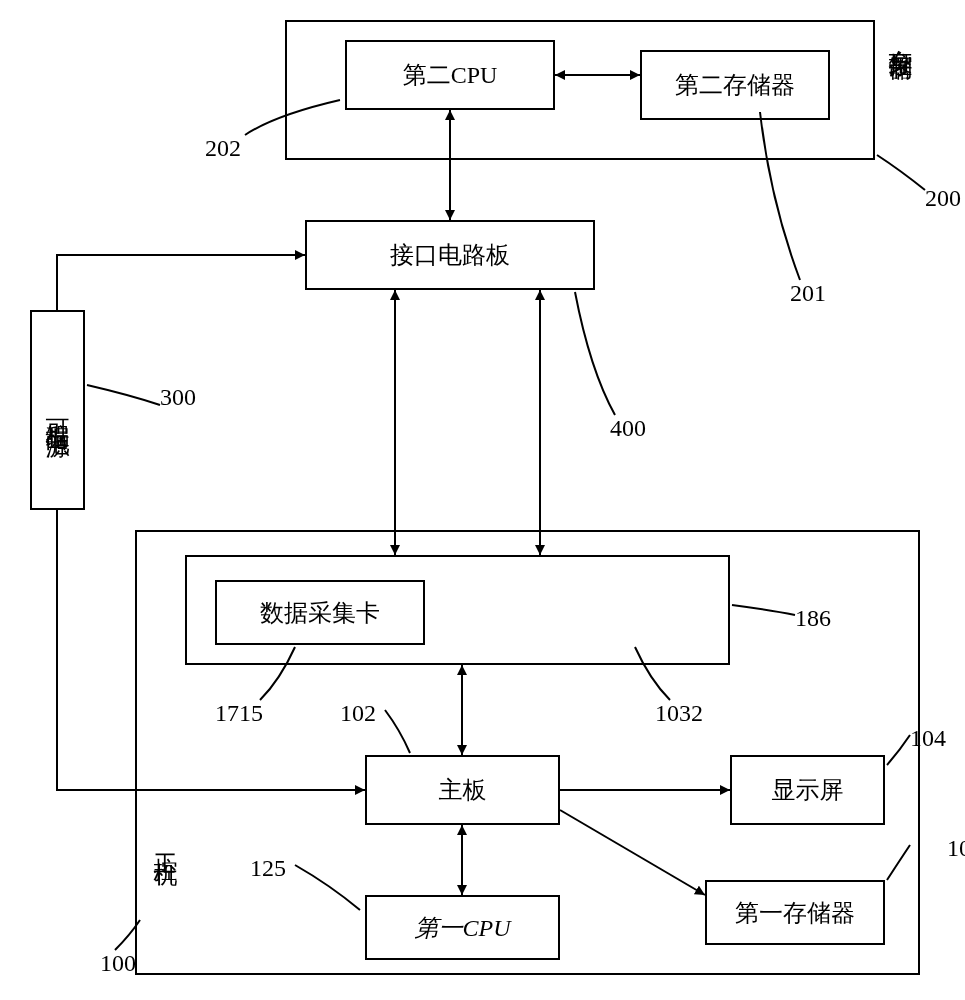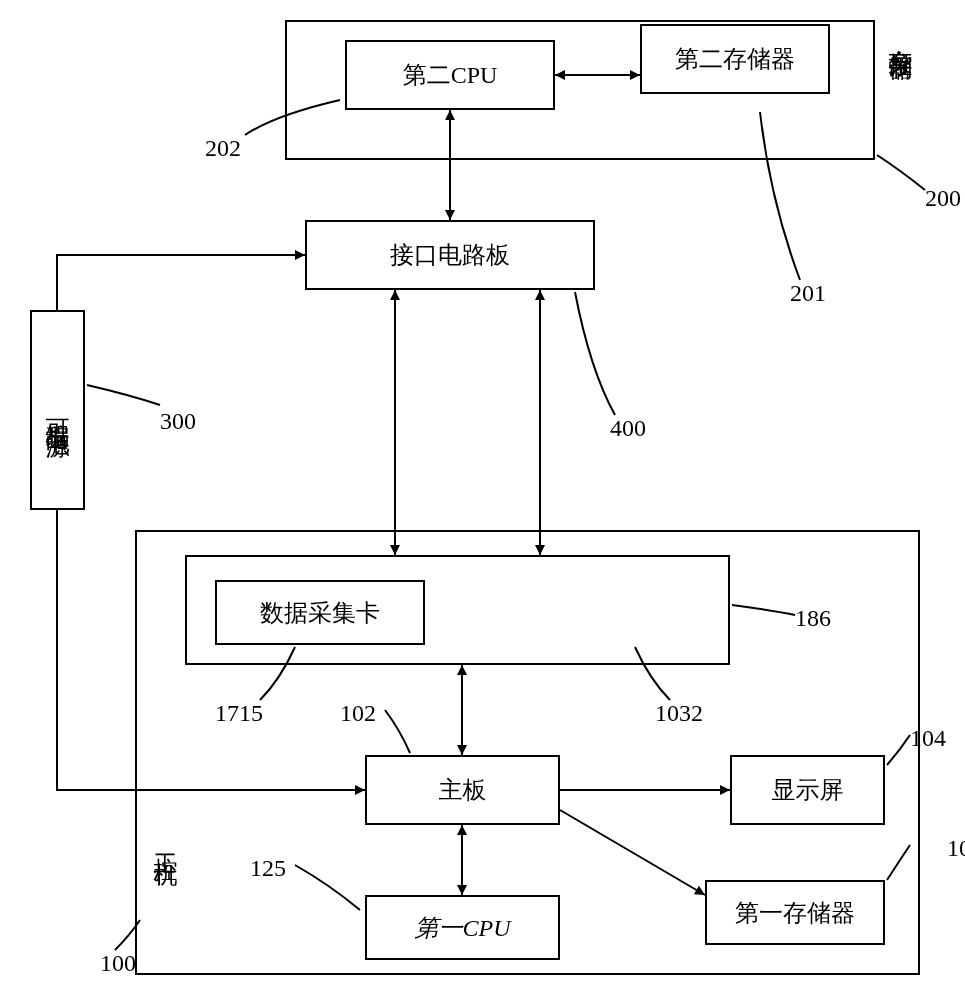--- a/index.html
+++ b/index.html
@@ -55,21 +55,21 @@
 <body>
 
 <div class="canvas">
 
   <div class="container-box" style="left:285px; top:20px; width:590px; height:140px;"></div>
 
   <div class="box" style="left:345px; top:40px; width:210px; height:70px;">
     <span>第二CPU</span>
   </div>
 
-  <div class="box" style="left:640px; top:24px; width:190px; height:70px;">
+  <div class="box" style="left:640px; top:50px; width:190px; height:70px;">
     <span>第二存储器</span>
   </div>
 
   <div class="vlabel" style="left:885px; top:30px; width:30px;">
     <span style="writing-mode:vertical-rl; text-orientation:upright; letter-spacing:2px;">车身控制器</span>
   </div>
 
   <div class="box" style="left:305px; top:220px; width:290px; height:70px;">
     <span>接口电路板</span>
   </div>
@@ -103,21 +103,21 @@
     <span>第一存储器</span>
   </div>
 
   <div class="vlabel" style="left:150px; top:835px; width:30px;">
     <span style="writing-mode:vertical-rl; text-orientation:upright; letter-spacing:4px;">工控机</span>
   </div>
 
   <div class="refnum" style="left:205px; top:135px;">202</div>
   <div class="refnum" style="left:925px; top:185px;">200</div>
   <div class="refnum" style="left:790px; top:280px;">201</div>
-  <div class="refnum" style="left:160px; top:408px;">300</div>
+  <div class="refnum" style="left:160px; top:384px;">300</div>
   <div class="refnum" style="left:610px; top:415px;">400</div>
   <div class="refnum" style="left:795px; top:605px;">186</div>
   <div class="refnum" style="left:215px; top:700px;">1715</div>
   <div class="refnum" style="left:340px; top:700px;">102</div>
   <div class="refnum" style="left:655px; top:700px;">1032</div>
   <div class="refnum" style="left:910px; top:725px;">104</div>
   <div class="refnum" style="left:910px; top:835px;margin-left:37px;">105</div>
   <div class="refnum" style="left:250px; top:855px;">125</div>
   <div class="refnum" style="left:100px; top:950px;">100</div>
 

